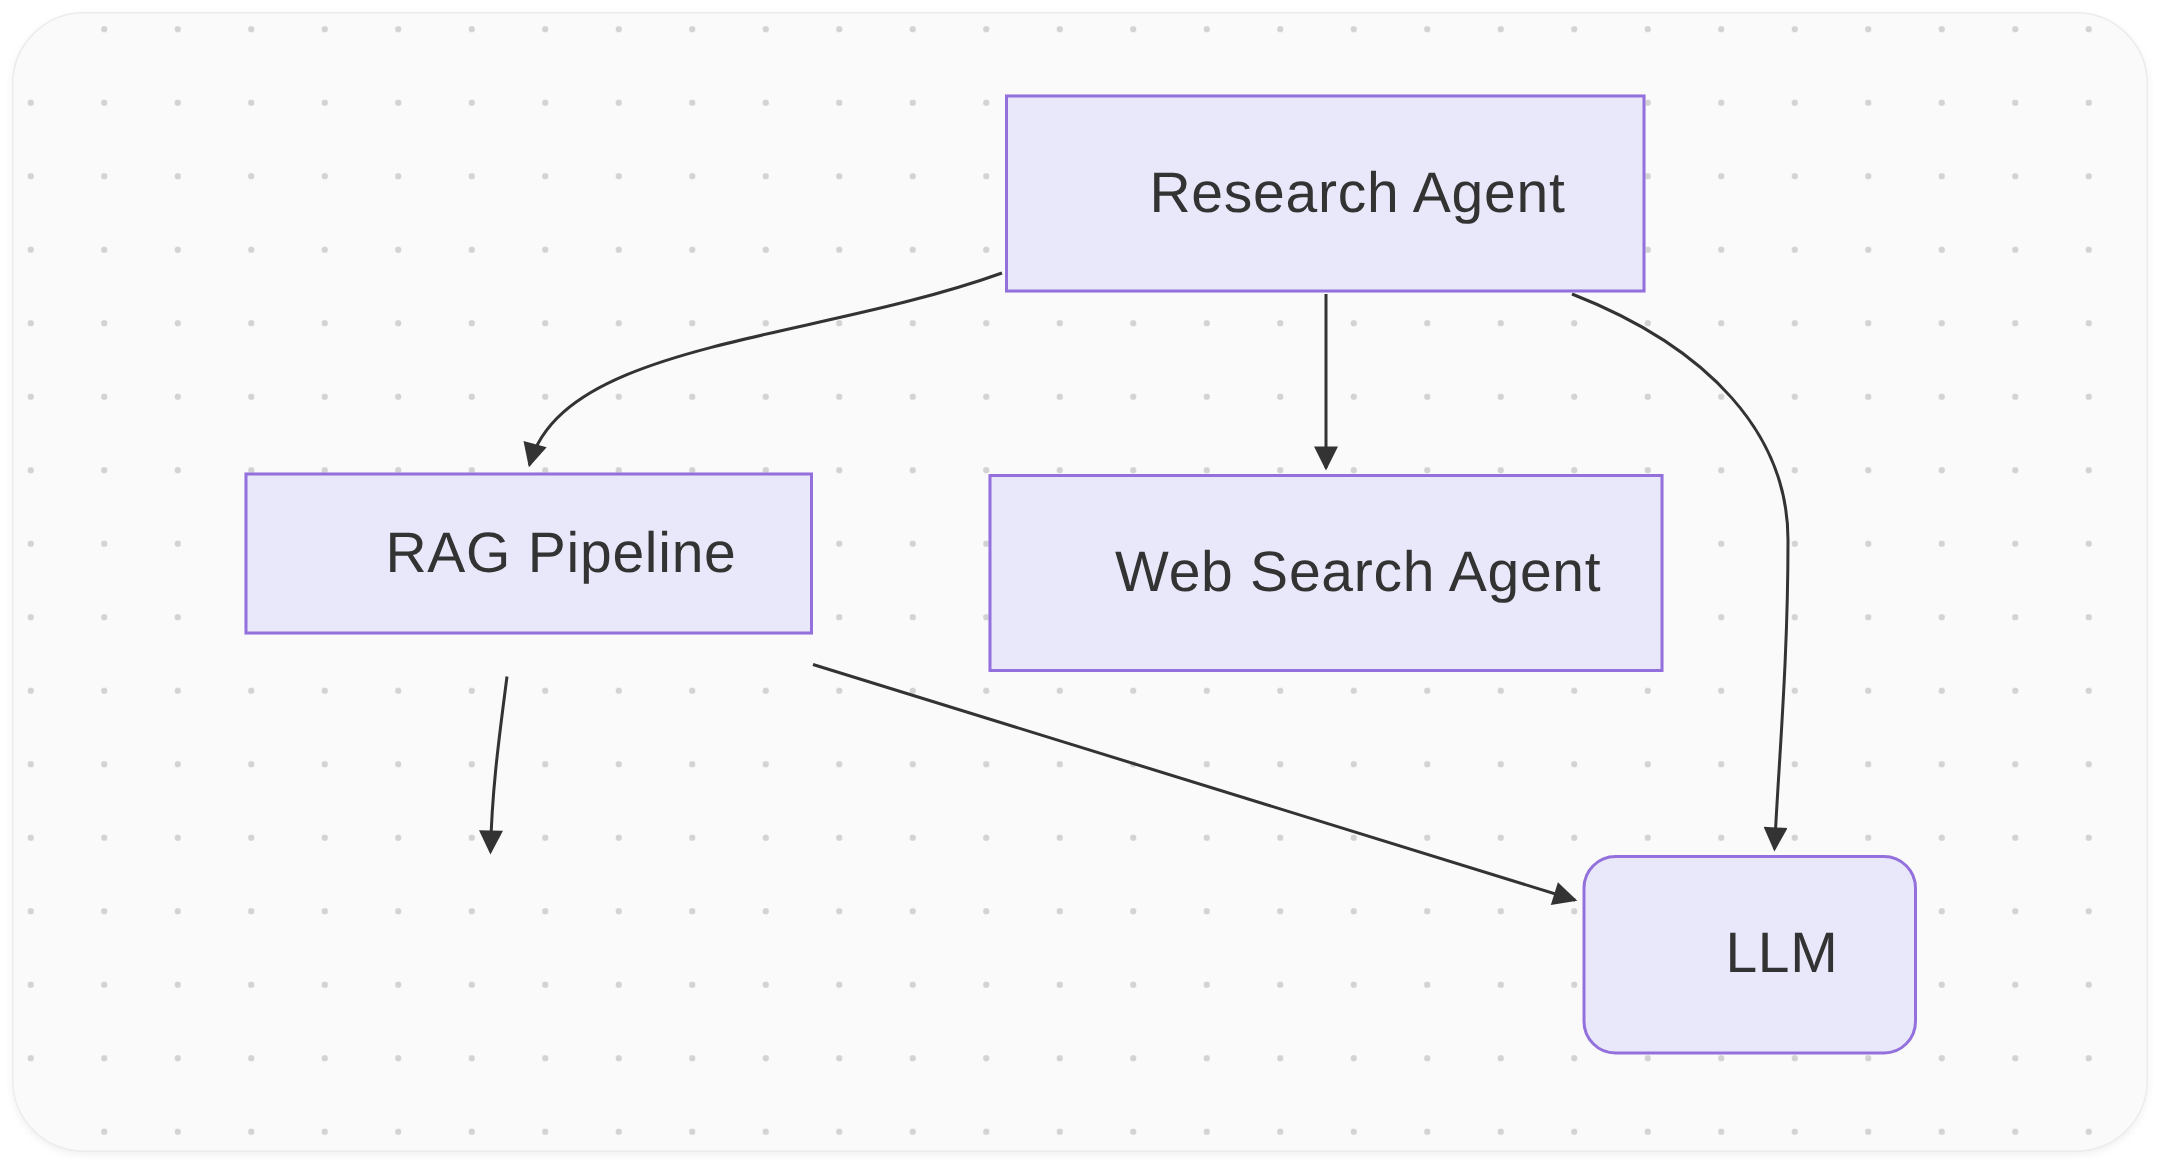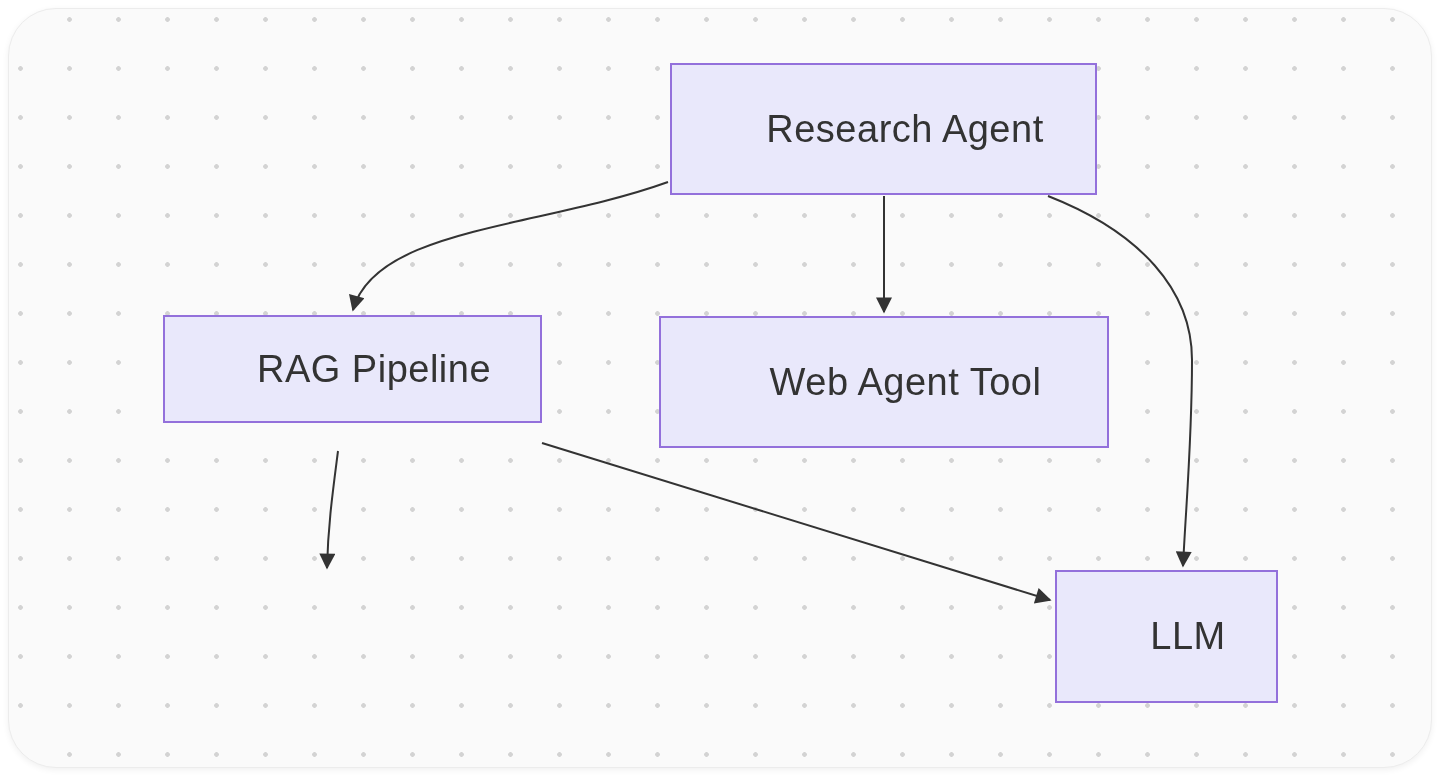--- a/index.html
+++ b/index.html
@@ -49,21 +49,21 @@
     color: #333333;
     font-size: 38px;
     letter-spacing: 0.5px;
     white-space: nowrap;
     padding-left: 43px;
   }
   #node-research-agent { left: 670px; top: 63px;  width: 427px; height: 132px; }
   #node-rag-pipeline   { left: 163px; top: 315px; width: 379px; height: 108px; }
   #node-web-search     { left: 659px; top: 316px; width: 450px; height: 132px; }
   #node-retriever      { left: 173px; top: 572px; width: 307px; height: 132px; }
-  #node-llm            { left: 1055px; top: 570px; width: 223px; height: 133px; }
+  #node-llm            { left: 1055px; top: 570px; width: 223px; height: 133px; border-radius: 22px; }
 </style>
 </head>
 <body>
 
 <div class="stage">
 
   <div class="canvas-panel"></div>
 
   <svg class="edges-layer" width="1440" height="776" viewBox="0 0 1440 776" xmlns="http://www.w3.org/2000/svg">
     <defs>
@@ -82,21 +82,21 @@
 
   <div class="node" id="node-research-agent">
     <span>Research Agent</span>
   </div>
 
   <div class="node" id="node-rag-pipeline">
     <span>RAG Pipeline</span>
   </div>
 
   <div class="node" id="node-web-search">
-    <span>Web Agent Tool</span>
+    <span>Web Search Agent</span>
   </div>
 
 
   <div class="node" id="node-llm">
     <span>LLM</span>
   </div>
 
 </div>
 
 </body></html>

